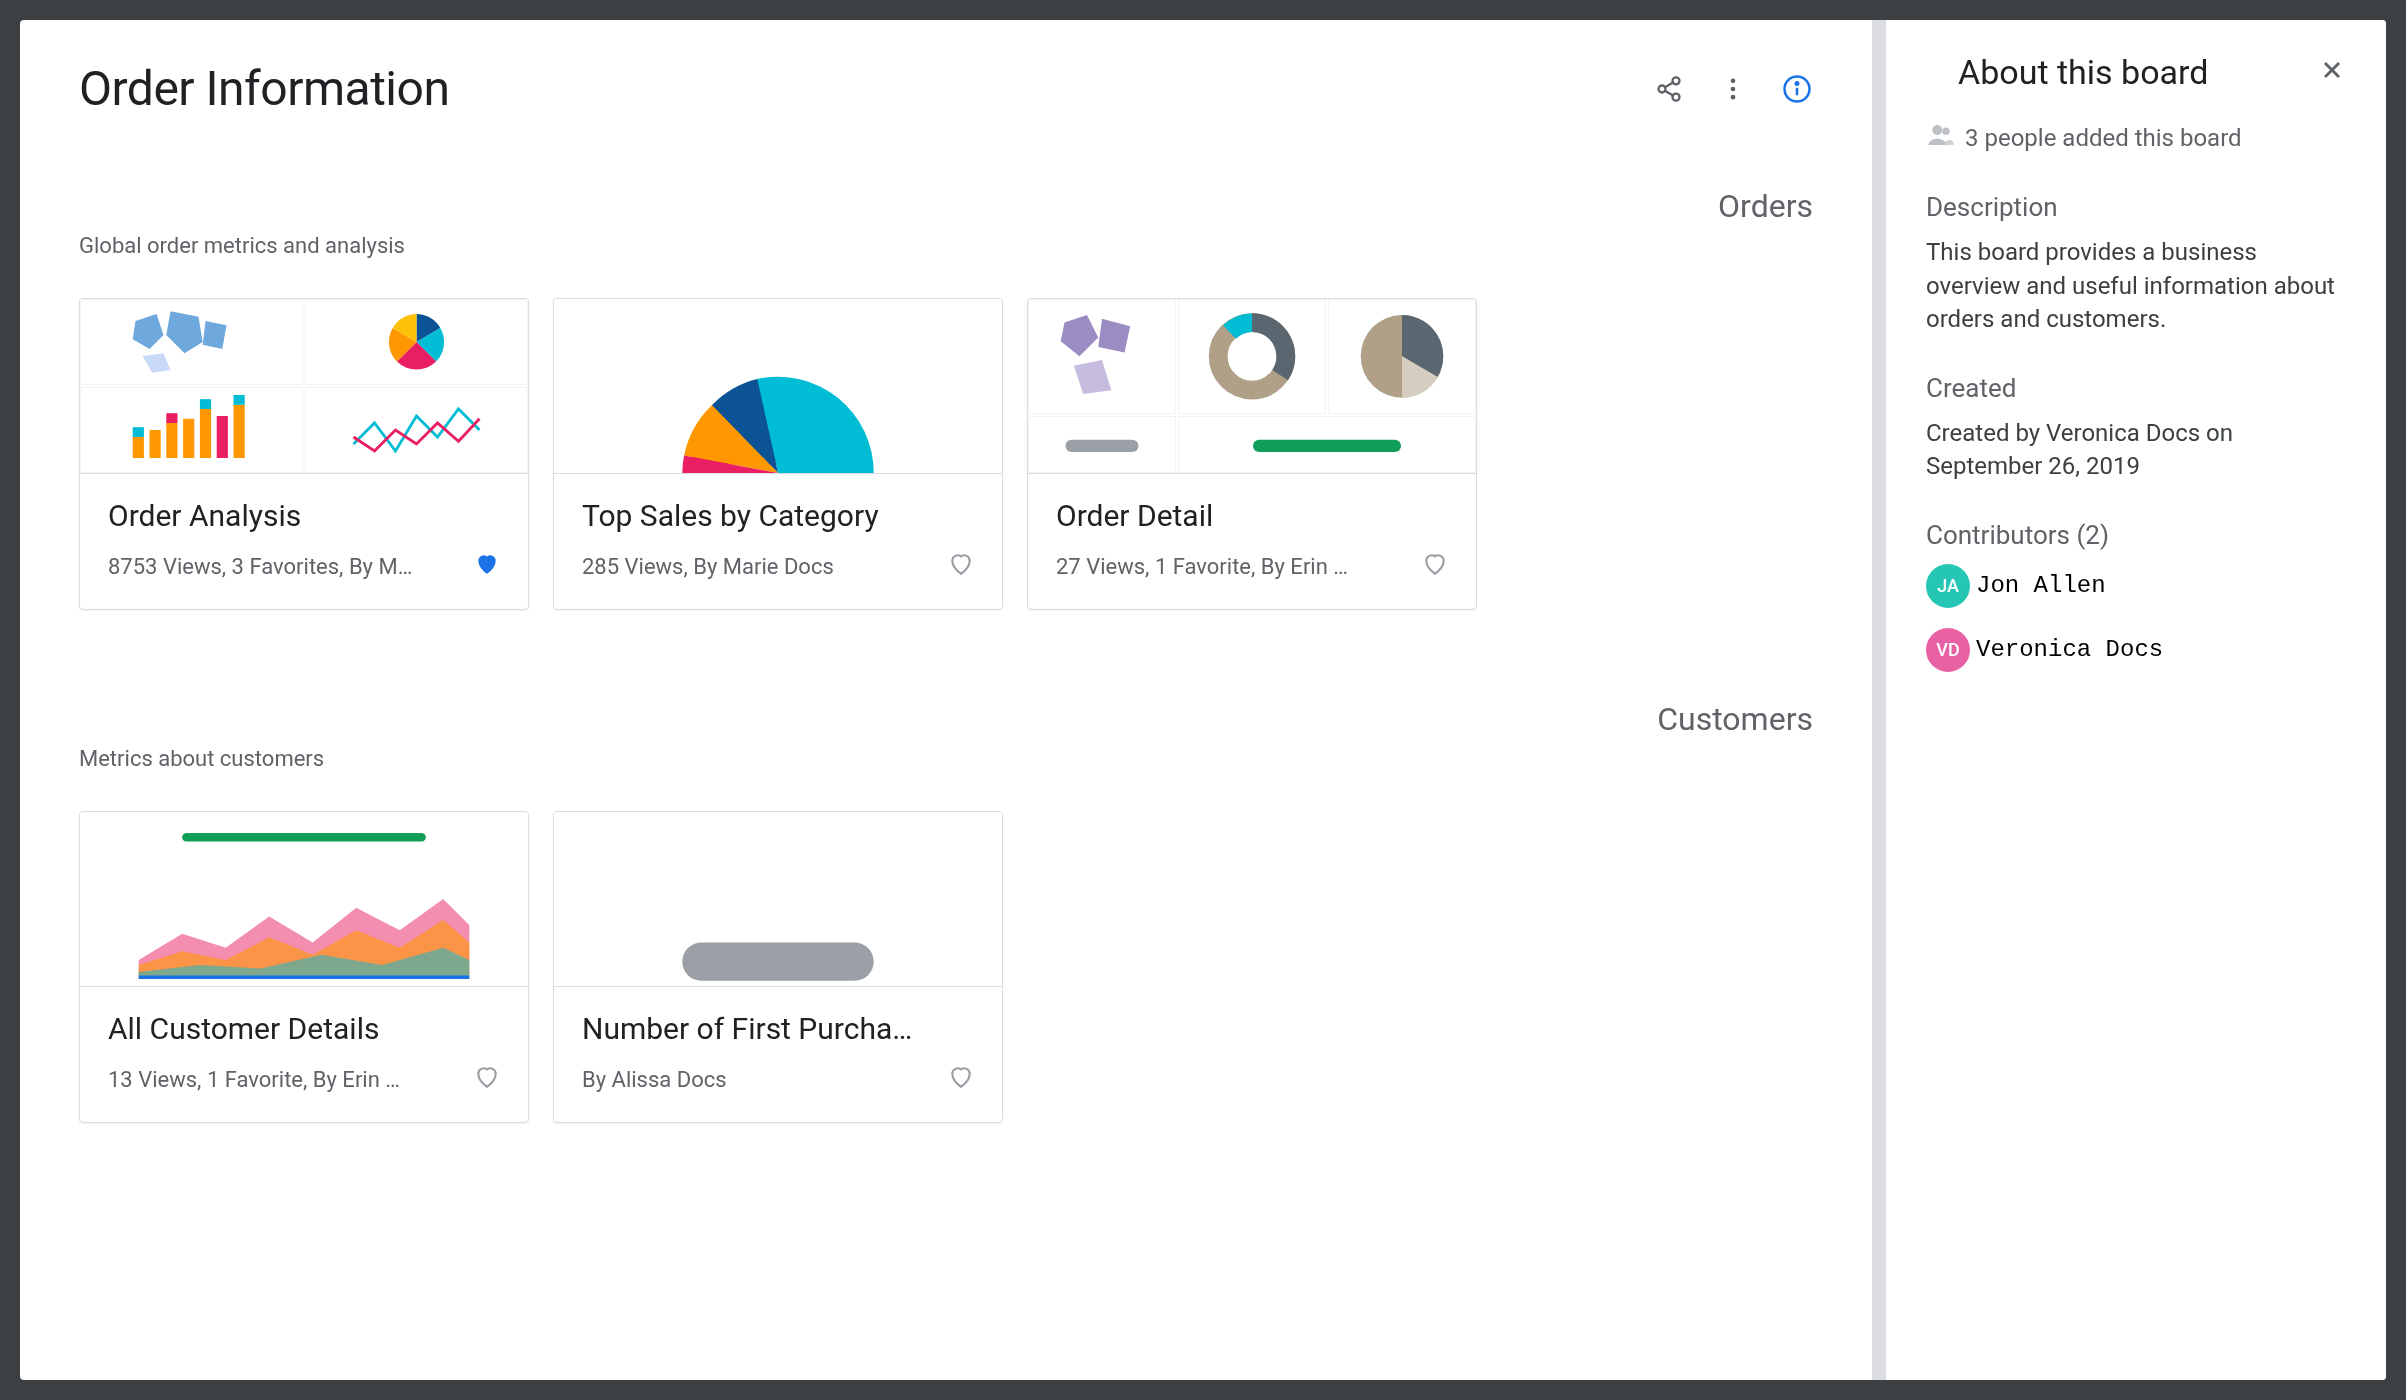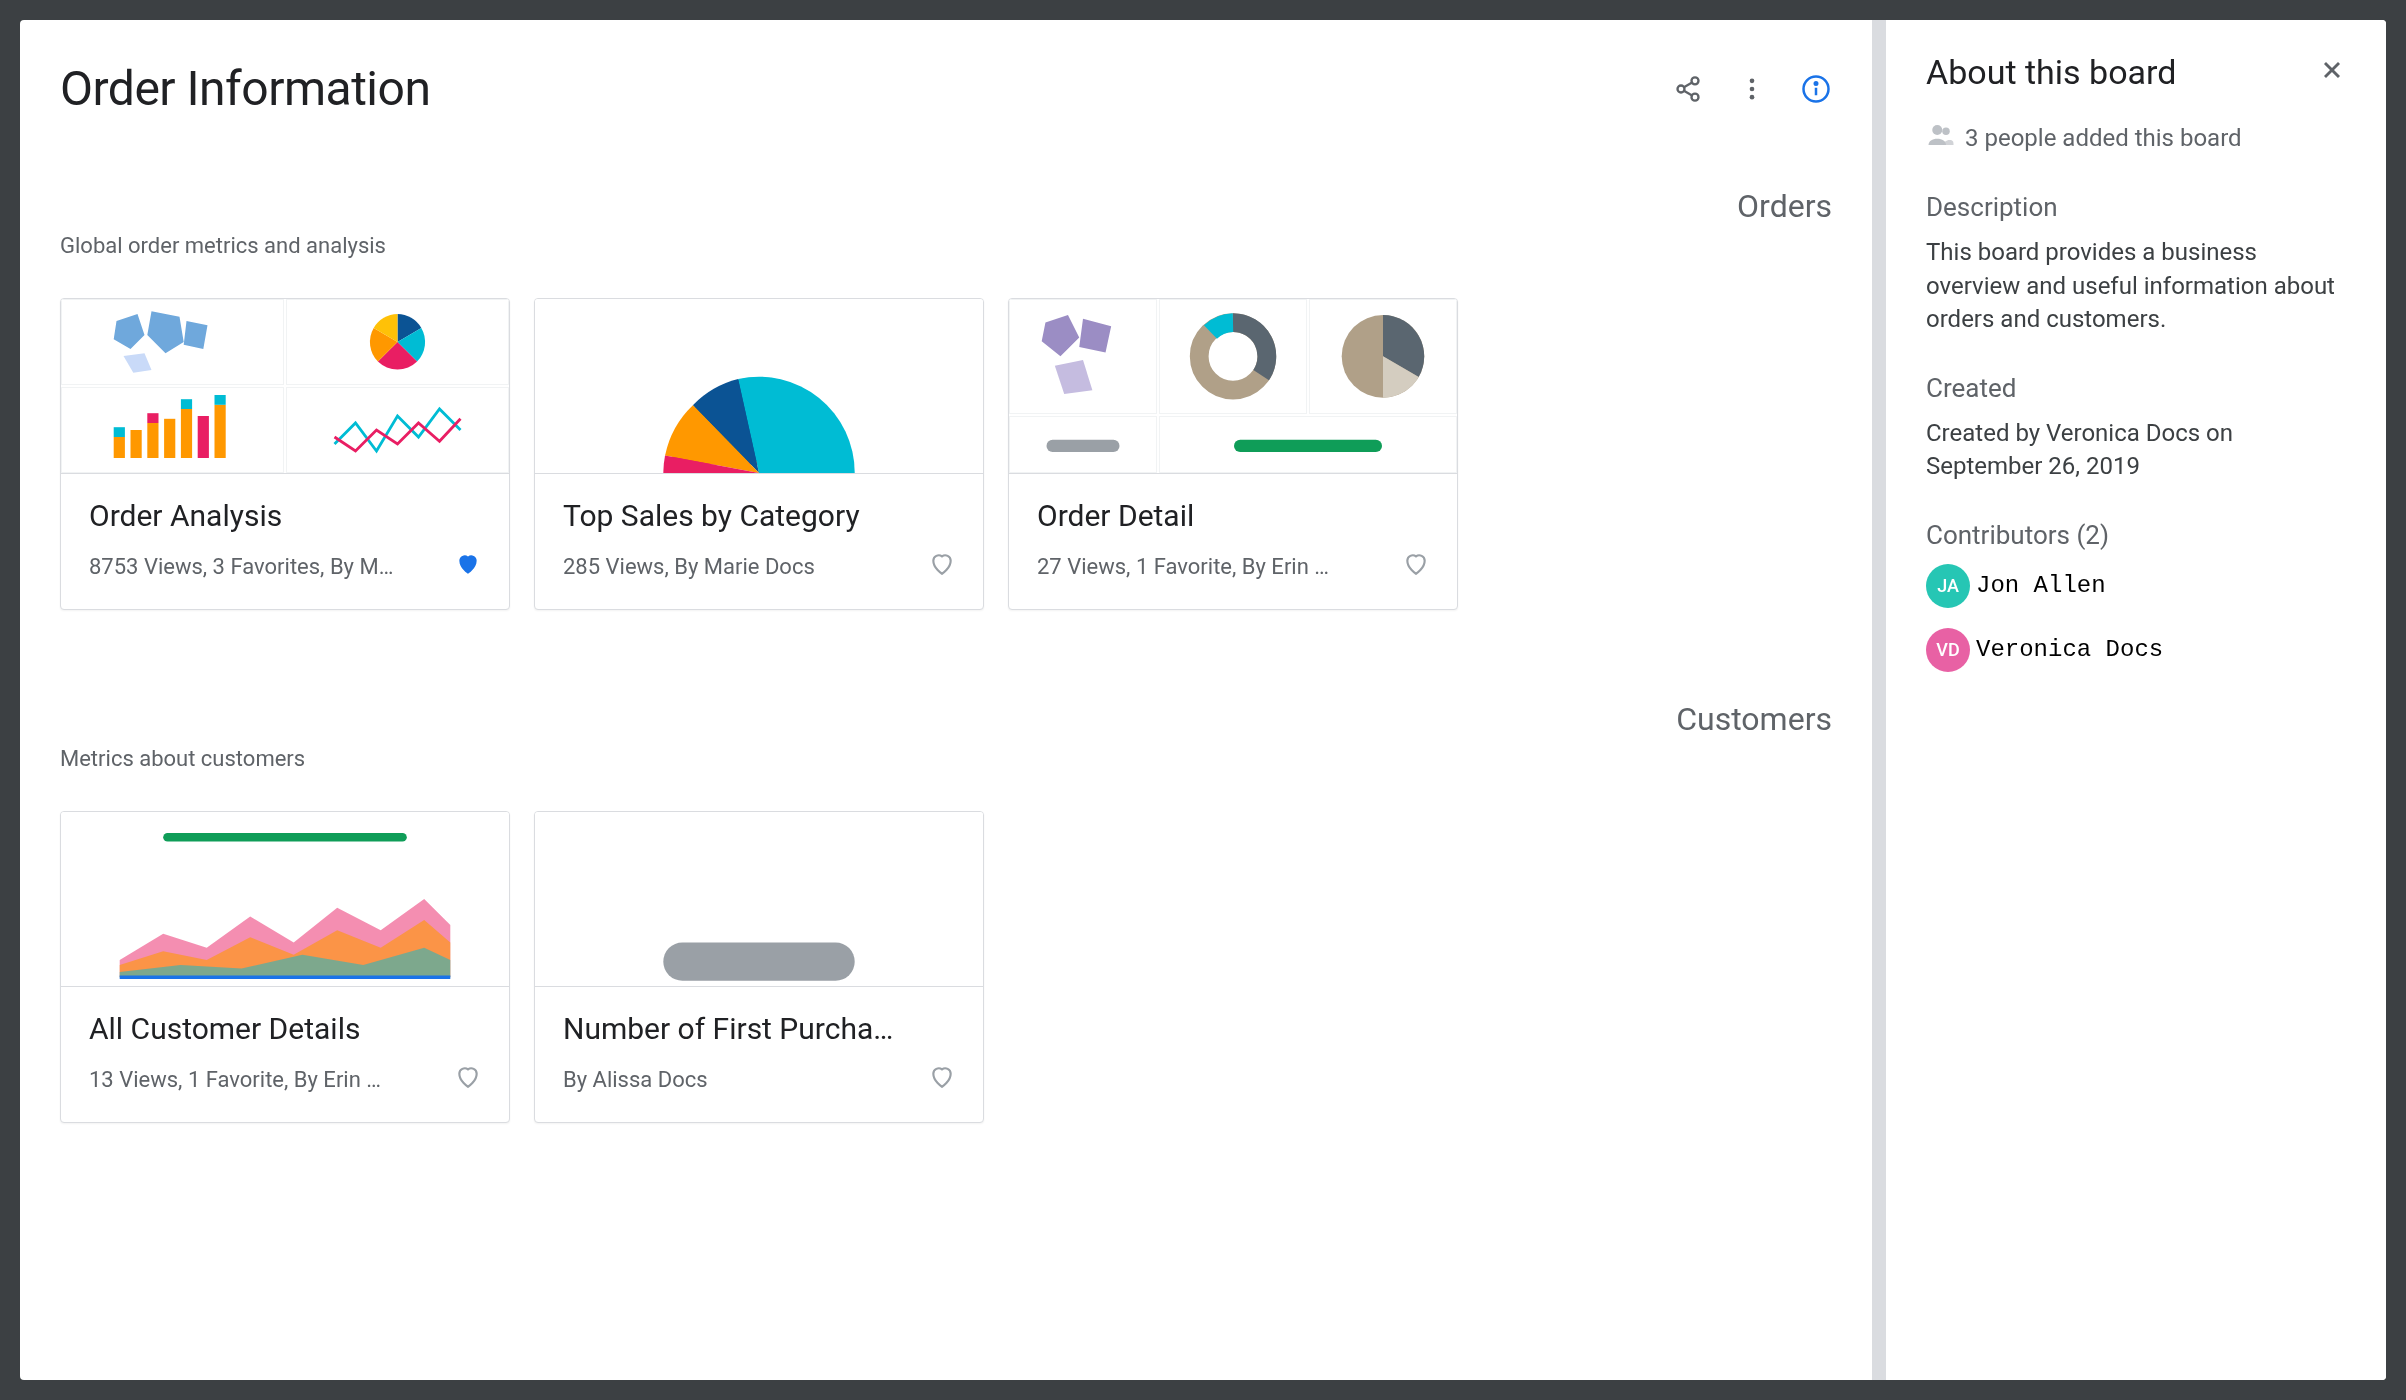--- a/index.html
+++ b/index.html
@@ -13,21 +13,21 @@
     .app-container {
       display: flex;
       width: 100%;
       height: 100%;
       background: #fff;
       border-radius: 4px;
       overflow: hidden;
     }
     .main-panel {
       flex: 1;
-      padding: 40px 40px;
+      padding: 40px 59px;
       overflow-y: auto;
     }
     .page-header {
       display: flex;
       justify-content: space-between;
       align-items: center;
       margin-bottom: 70px;
     }
     .page-title {
       font-size: 48px;
@@ -122,20 +122,21 @@
     .side-header {
       display: flex;
       justify-content: space-between;
       align-items: center;
       margin-bottom: 28px;
     }
     .side-title {
       font-size: 34px;
       font-weight: 400;
       color: #202124;
+      margin-left: 32px;
     }
     .close-btn {
       color: #5f6368;
       cursor: pointer;
     }
     .people-row {
       display: flex;
       align-items: center;
       gap: 9px;
       margin-bottom: 36px;

